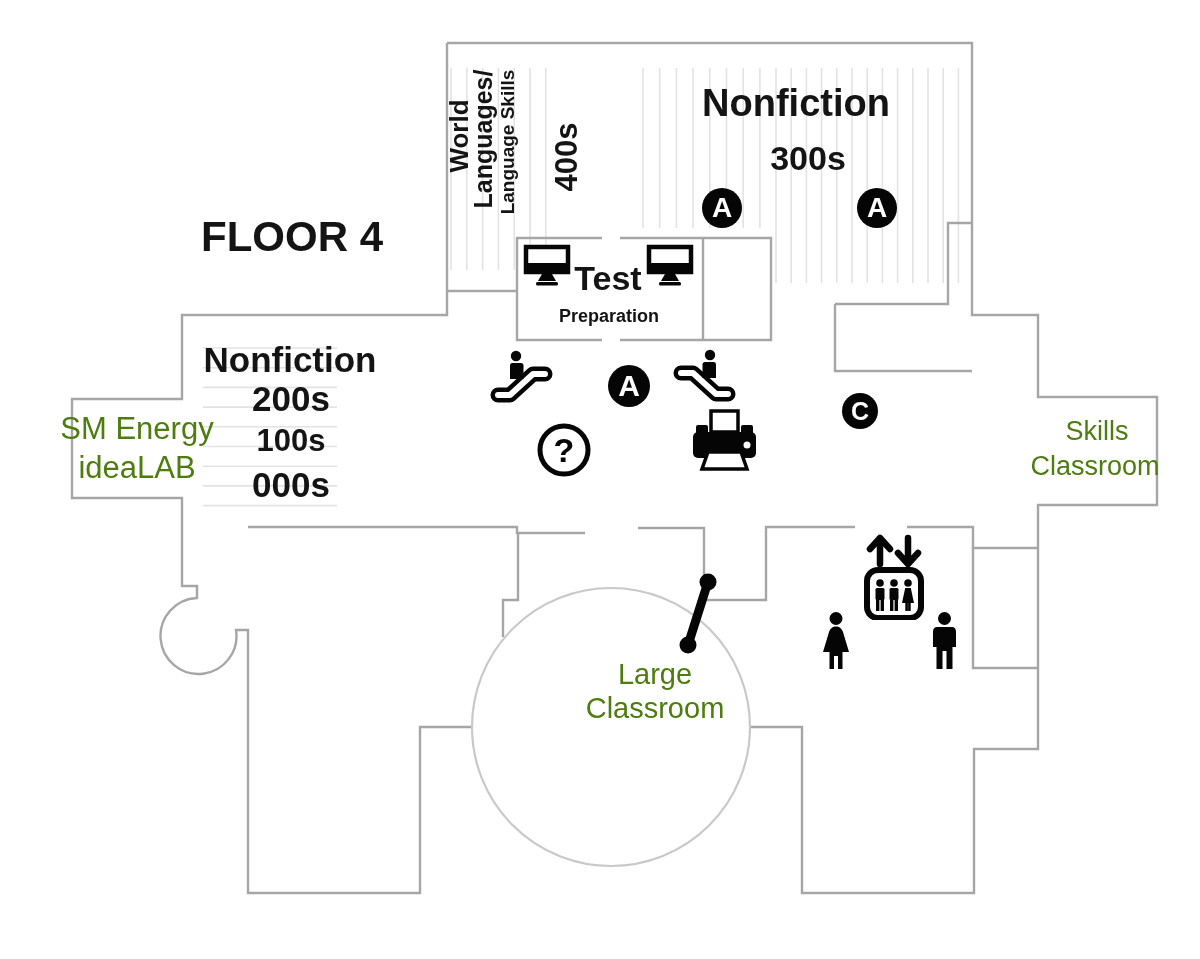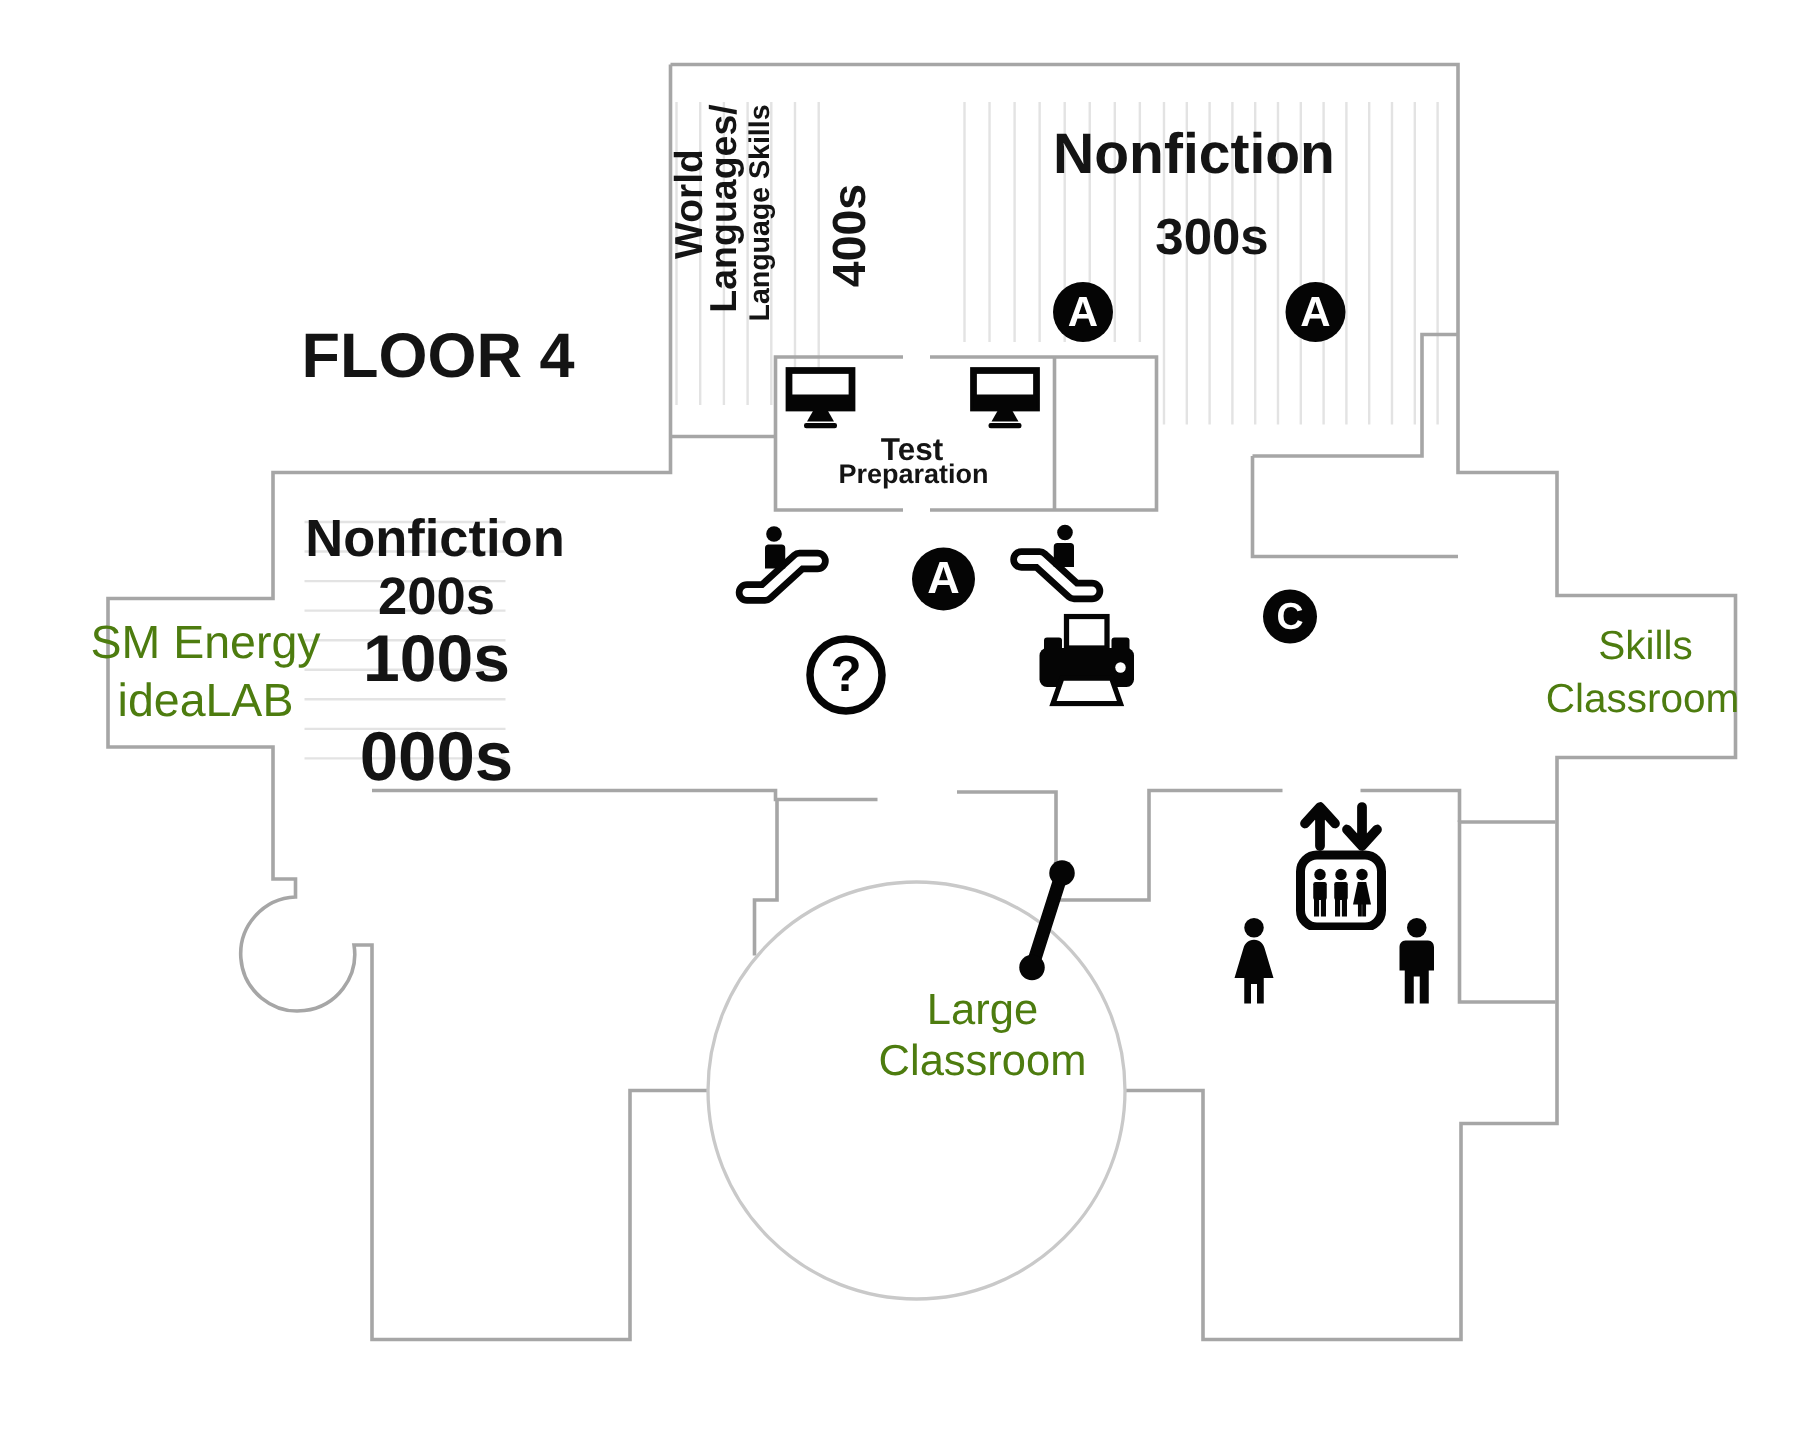--- a/index.html
+++ b/index.html
@@ -72,27 +72,27 @@
   <div class="label b" style="left:272px;top:237px;font-size:42px;margin-left:20px;">FLOOR 4</div>
 
   <div class="label rot b" style="left:459px;top:136px;font-size:26px;">World</div>
   <div class="label rot b" style="left:483px;top:139px;font-size:25px;">Languages/</div>
   <div class="label rot b" style="left:507px;top:142px;font-size:19px;">Language Skills</div>
   <div class="label rot b" style="left:566px;top:157px;font-size:31px;">400s</div>
 
   <div class="label b" style="left:796px;top:103px;font-size:38px;">Nonfiction</div>
   <div class="label b" style="left:808px;top:158px;font-size:34px;">300s</div>
 
-  <div class="label b" style="left:608px;top:278px;font-size:21px;margin-top:22px;">Test</div>
+  <div class="label b" style="left:608px;top:278px;font-size:34px;">Test</div>
   <div class="label b" style="left:609px;top:316px;font-size:18px;">Preparation</div>
 
   <div class="label b" style="left:290px;top:359px;font-size:35px;">Nonfiction</div>
   <div class="label b" style="left:291px;top:398px;font-size:35px;">200s</div>
-  <div class="label b" style="left:291px;top:440px;font-size:44px;">100s</div>
-  <div class="label b" style="left:291px;top:504px;font-size:46px;">000s</div>
+  <div class="label b" style="left:291px;top:440px;font-size:31px;">100s</div>
+  <div class="label b" style="left:291px;top:484px;font-size:35px;">000s</div>
 
   <div class="label light" style="left:137px;top:428px;font-size:31px;">SM Energy</div>
   <div class="label light" style="left:137px;top:467px;font-size:31px;">ideaLAB</div>
 
 
   <div class="label light" style="left:655px;top:674px;font-size:29px;">Large</div>
   <div class="label light" style="left:655px;top:708px;font-size:29px;">Classroom</div>
 
   <div class="label light" style="left:1097px;top:431px;font-size:27px;">Skills</div>
   <div class="label light" style="left:1095px;top:466px;font-size:27px;">Classroom</div>

